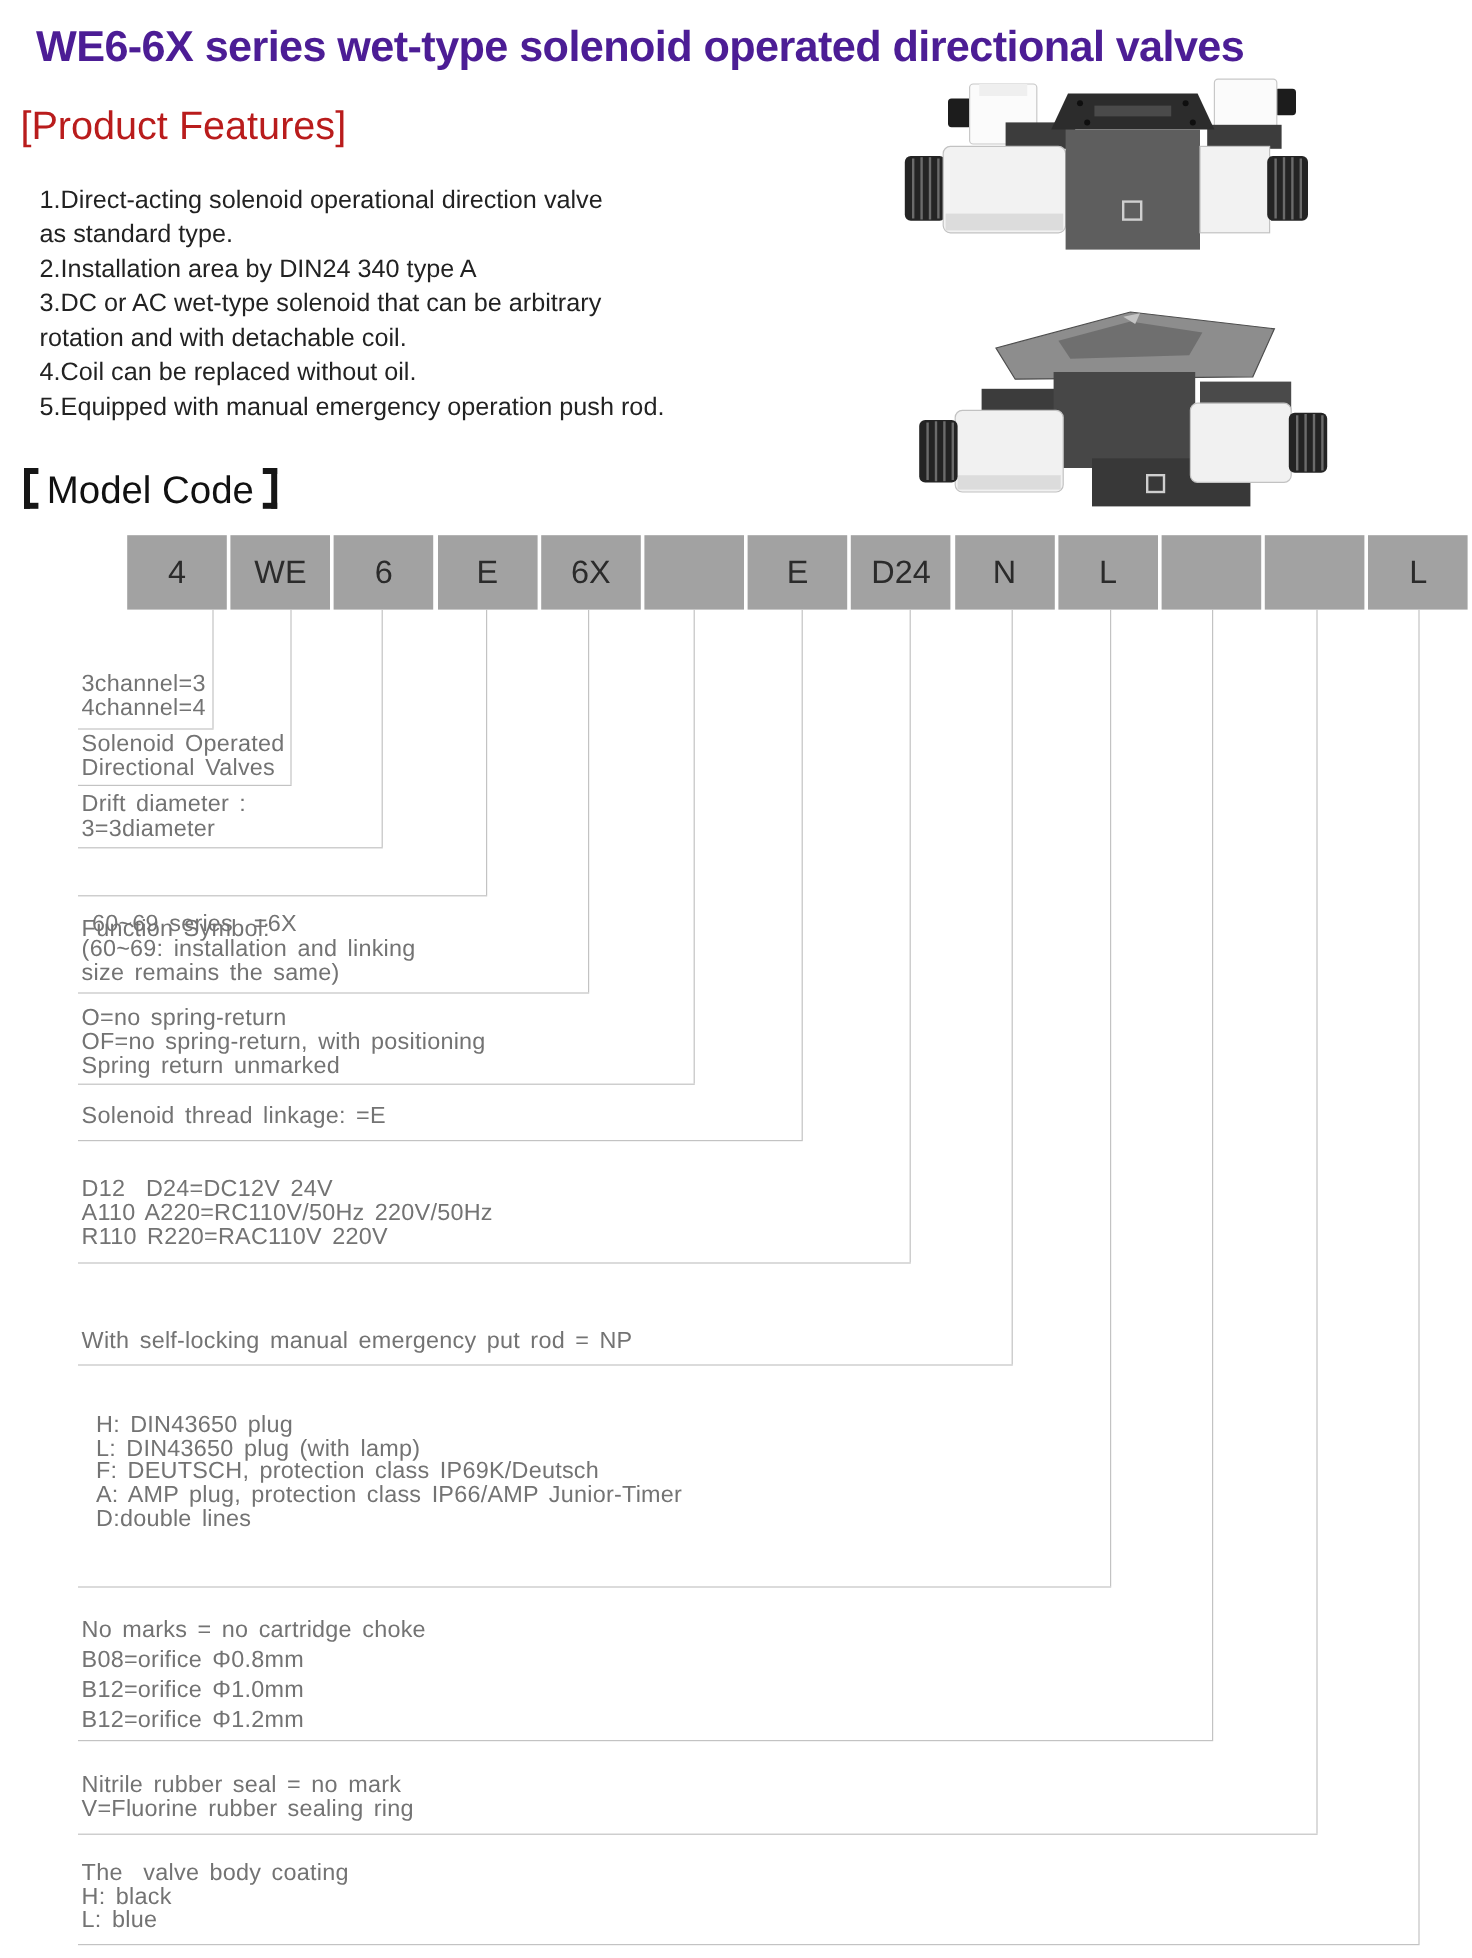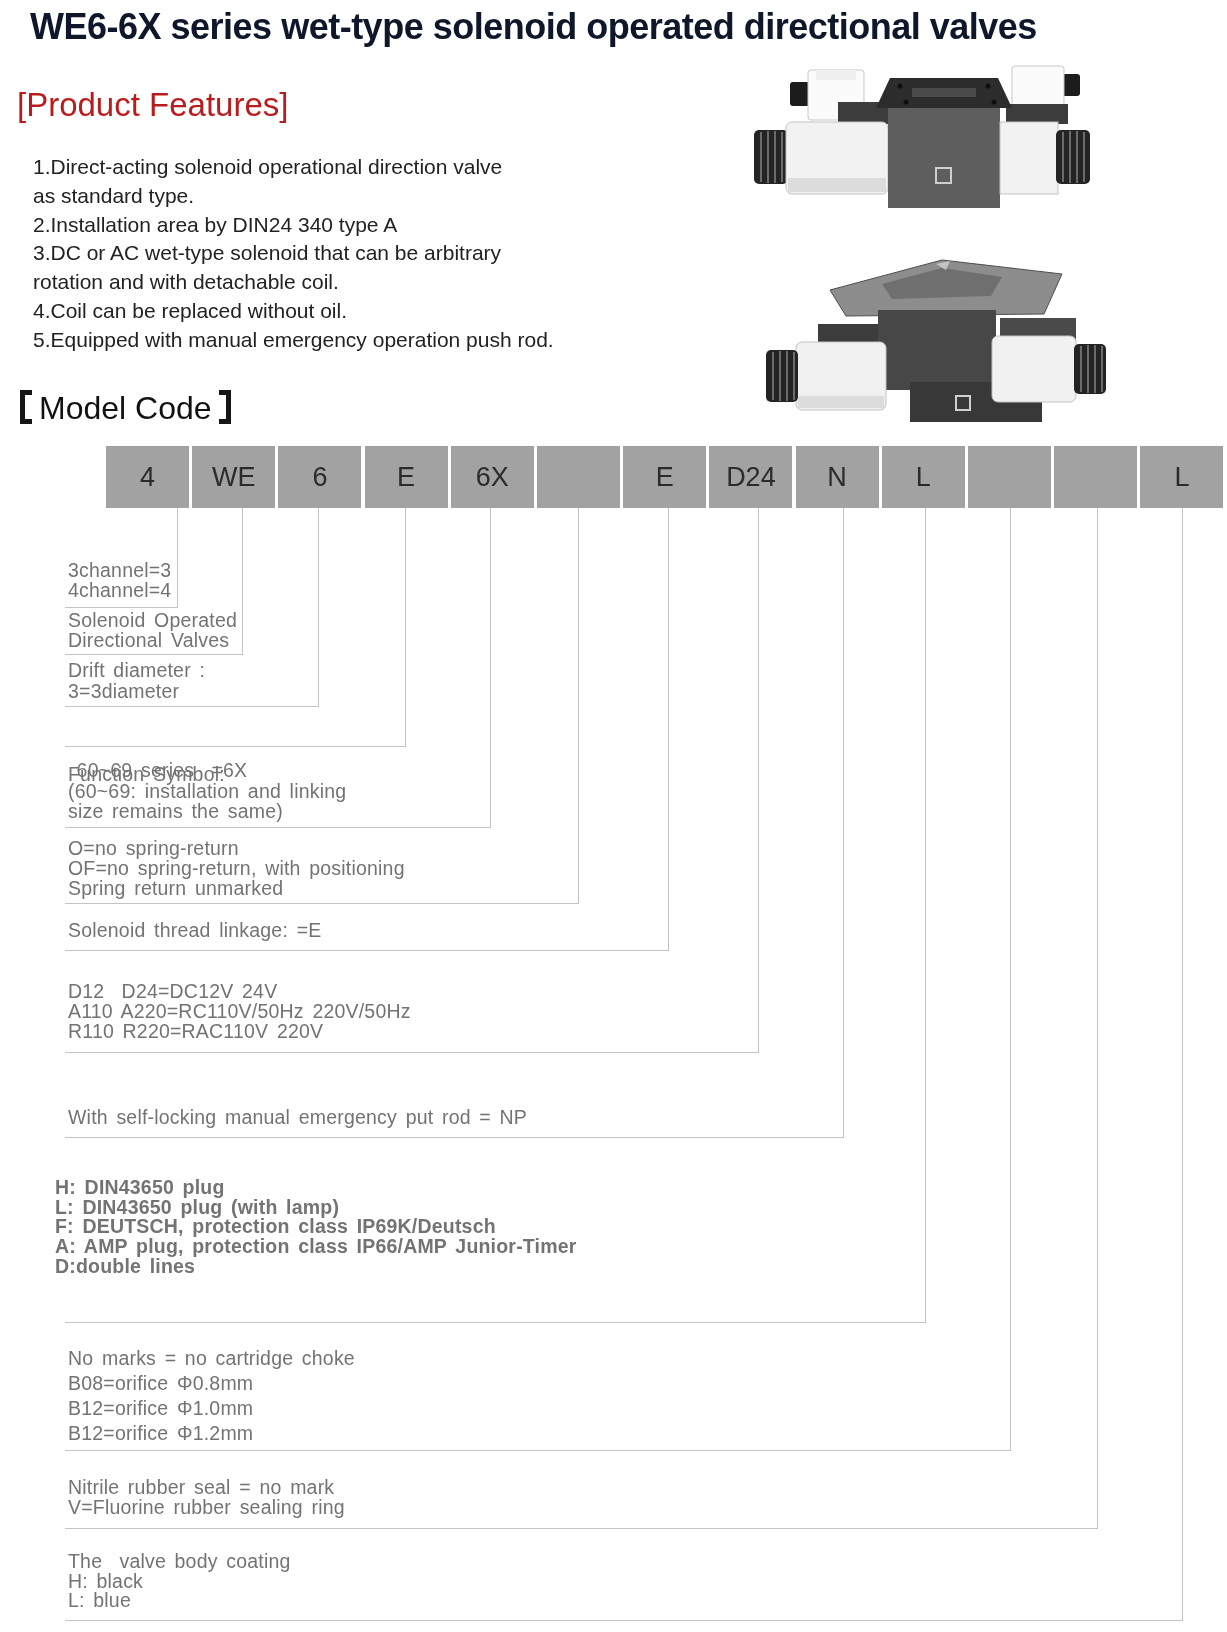--- a/index.html
+++ b/index.html
@@ -3,22 +3,22 @@
 <meta charset="utf-8">
 <style>
   html,body{margin:0;padding:0;}
   body{
     width:1227px;height:1632px;position:relative;background:#ffffff;
     font-family:"Liberation Sans","DejaVu Sans",sans-serif;color:#1e1e1e;
     overflow:hidden;
   }
   .abs{position:absolute;}
   .page-title{
-    left:30px;top:6px;font-size:36px;font-weight:bold;letter-spacing:-0.5px;
-    color:#0f172a;white-space:nowrap;
+    left:30px;top:18px;font-size:36px;font-weight:bold;letter-spacing:-0.5px;
+    color:#4c1d95;white-space:nowrap;
   }
   .features-heading{
     left:17px;top:86px;font-size:33px;font-weight:normal;color:#b91c1c;white-space:nowrap;
   }
   #features{left:33px;top:153px;}
   .fline{font-size:21px;line-height:28.8px;color:#222;white-space:pre;}
   .mc-heading{
     left:20px;top:390px;font-size:32px;color:#111;white-space:nowrap;
   }
   .lens{display:inline-block;width:12px;height:34px;position:relative;vertical-align:-5px;}
@@ -182,21 +182,21 @@
     <div class="vline" style="left: 843px; top: 508px; height: 629px;"></div>
     <div class="hline" style="left: 65px; top: 1137px; width: 779px;"></div>
     <div class="expl" style="left: 68px; top: 1107px; line-height: 20px;">
       <div>With self-locking manual emergency put rod = NP</div>
     </div>
     <div class="box" style="left: 881.8px; top: 446px;">
       <span class="boxlabel">L</span>
     </div>
     <div class="vline" style="left: 925px; top: 508px; height: 814px;"></div>
     <div class="hline" style="left: 65px; top: 1322px; width: 861px;"></div>
-    <div class="expl" style="left: 55px; top: 1178px; line-height: 19.7px; font-weight: bold;">
+    <div class="expl" style="left: 80px; top: 1178px; line-height: 19.7px;">
       <div>H: DIN43650 plug</div>
       <div>L: DIN43650 plug (with lamp)</div>
       <div>F: DEUTSCH, protection class IP69K/Deutsch</div>
       <div>A: AMP plug, protection class IP66/AMP Junior-Timer</div>
       <div>D:double lines</div>
     </div>
     <div class="box" style="left: 968px; top: 446px;">
       <span class="boxlabel"></span>
     </div>
     <div class="vline" style="left: 1010px; top: 508px; height: 942px;"></div>

